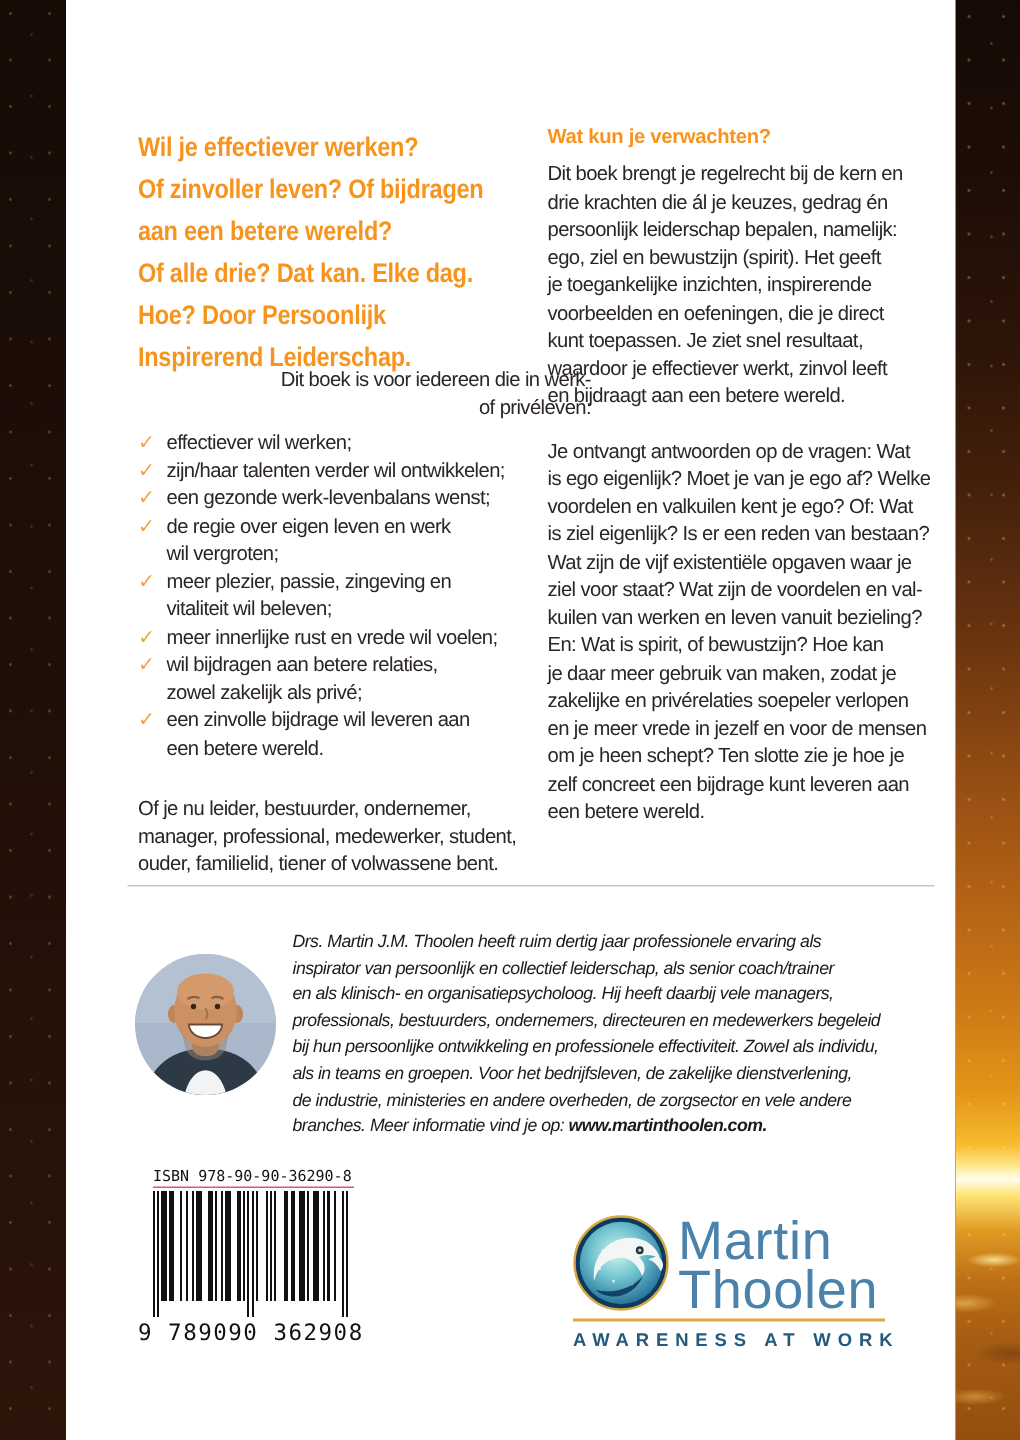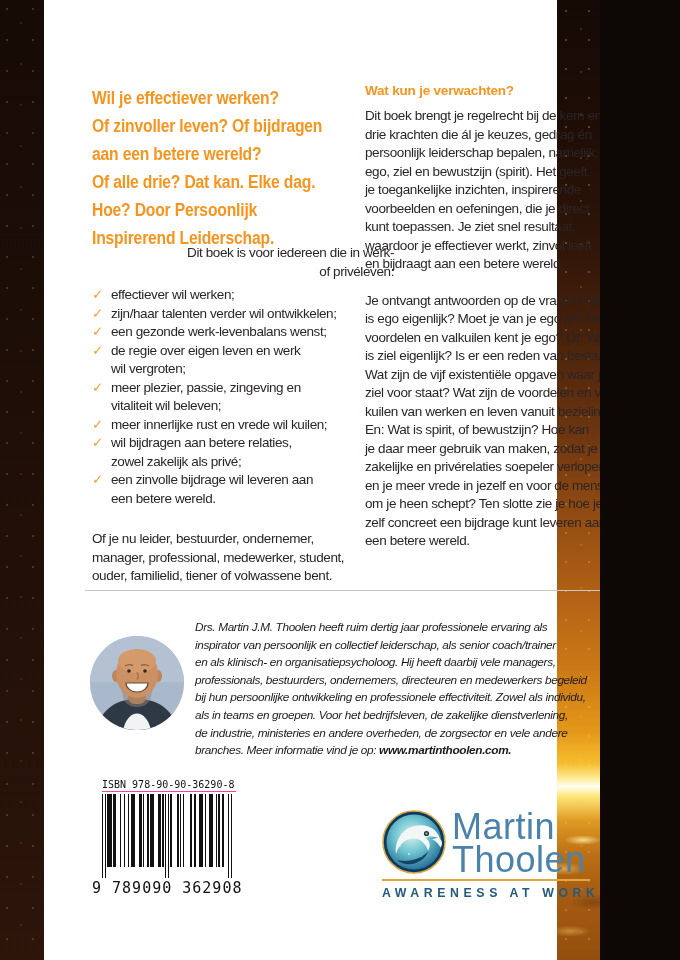--- a/index.html
+++ b/index.html
@@ -1,17 +1,17 @@
 <!DOCTYPE html>
 <html><head>
 <meta charset="utf-8">
 <style>
   html,body{margin:0;padding:0;background:#0d0705;}
-  .cover{position:relative;width:568px;height:960px;overflow:hidden;background:#737373;
-         font-family:"Liberation Sans",sans-serif;padding-left:32px;}
+  .cover{position:relative;width:680px;height:960px;overflow:hidden;background:#737373;
+         font-family:"Liberation Sans",sans-serif;}
   
   .strip{position:absolute;top:0;height:100%;}
   .strip-left{left:0;width:44px;border-right:1px solid #050302;
     background-image:
       radial-gradient(circle 1px at 7px 9px, rgba(255,170,70,.45), transparent 1.4px),
       radial-gradient(circle 1px at 21px 23px, rgba(255,150,60,.32), transparent 1.3px),
       radial-gradient(circle 1px at 33px 5px, rgba(255,190,90,.38), transparent 1.2px),
       linear-gradient(180deg,#170b06,#1c0d07 30%,#221008 60%,#281309 85%,#2d150a);
     background-size:26px 31px,37px 41px,19px 27px,100% 100%;}
   .strip-right{right:0;width:43px;border-left:1px solid #050302;
@@ -84,21 +84,21 @@
       <p class="intro">Dit boek is voor iedereen die in werk-
 of privéleven:</p>
       <ul class="checklist">
           <li><span class="check">✓</span><span>effectiever wil werken;</span></li>
           <li><span class="check">✓</span><span>zijn/haar talenten verder wil ontwikkelen;</span></li>
           <li><span class="check">✓</span><span>een gezonde werk-levenbalans wenst;</span></li>
           <li><span class="check">✓</span><span>de regie over eigen leven en werk
 wil vergroten;</span></li>
           <li><span class="check">✓</span><span>meer plezier, passie, zingeving en
 vitaliteit wil beleven;</span></li>
-          <li><span class="check">✓</span><span>meer innerlijke rust en vrede wil kuilen;</span></li>
+          <li><span class="check">✓</span><span>meer innerlijke rust en vrede wil voelen;</span></li>
           <li><span class="check">✓</span><span>wil bijdragen aan betere relaties,
 zowel zakelijk als privé;</span></li>
           <li><span class="check">✓</span><span>een zinvolle bijdrage wil leveren aan
 een betere wereld.</span></li>
         </ul>
       <p class="closing">Of je nu leider, bestuurder, ondernemer,
 manager, professional, medewerker, student,
 ouder, familielid, tiener of volwassene bent.</p>
     </div>
 

